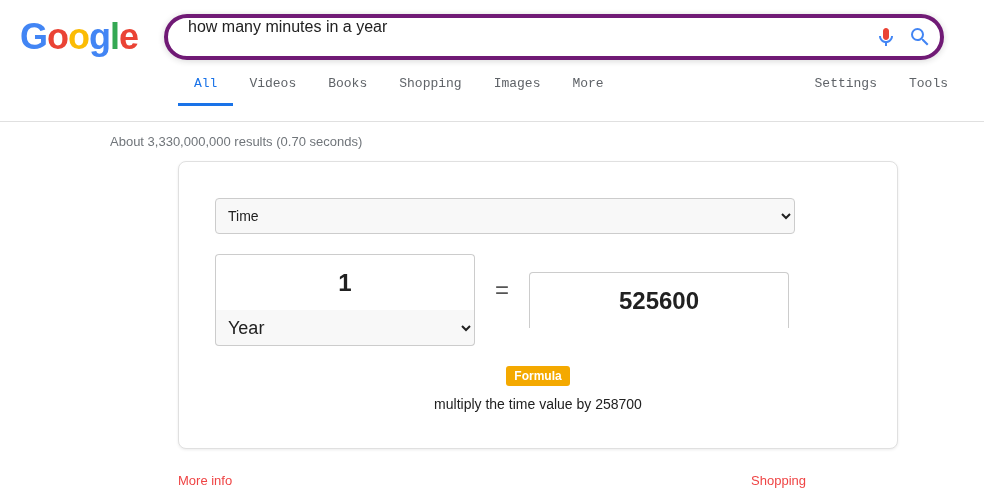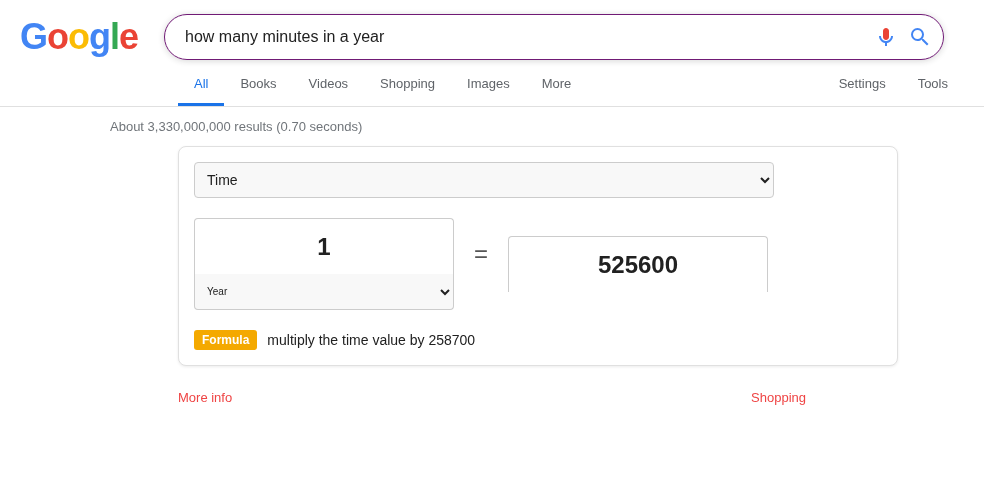--- a/index.html
+++ b/index.html
@@ -37,29 +37,29 @@
 
     .search-bar-wrapper {
       flex: 1;
       max-width: 780px;
       position: relative;
     }
 
     .search-bar {
       width: 100%;
       height: 46px;
-      border: 1px solid #701a75;
+      border: 4px solid #701a75;
       border-radius: 24px;
       padding: 0 50px 0 20px;
       font-size: 16px;
       color: #212121;
       outline: none;
       box-shadow: 0 1px 6px rgba(32,33,36,.18);
       display: flex;
-      align-items: center;
+      align-items: flex-start;
     }
 
     .search-input-field {
       width: 100%;
       border: none;
       outline: none;
       font-size: 16px;
       color: #212121;
       background: transparent;
     }
@@ -84,23 +84,24 @@
       width: 24px;
       height: 24px;
       cursor: pointer;
       color: #4285F4;
     }
 
     
     .nav-bar {
       display: flex;
       align-items: center;
-      padding: 0 20px 0 178px;
+      padding: 0 20px 15px 178px;
       border-bottom: 1px solid #e0e0e0;
       margin-top: 4px;
+      font-family: Liberation Mono, monospace;
     }
 
     .nav-tabs {
       display: flex;
       align-items: center;
       gap: 0;
       flex: 1;
     }
 
     .nav-tab {
@@ -136,21 +137,21 @@
     
     .main-content {
       padding: 0 20px 0 178px;
     }
 
     
     .calculator-card {
       background: #fff;
       border: 1px solid #e0e0e0;
       border-radius: 8px;
-      padding: 15px;
+      padding: 36px;
       max-width: 720px;
       box-shadow: 0 1px 3px rgba(0,0,0,0.08);
     }
 
     
     .unit-type-select {
       width: 100%;
       max-width: 580px;
       height: 36px;
       border: 1px solid #ccc;
@@ -191,40 +192,41 @@
       outline: none;
       background: #fff;
       width: 100%;
     }
 
     .converter-select {
       border: 1px solid #ccc;
       border-top: none;
       border-radius: 0 0 4px 4px;
       height: 36px;
-      font-size: 10px;
+      font-size: 18px;
       color: #212121;
       padding: 0 8px;
       background: #f8f8f8;
       appearance: auto;
       width: 100%;
     }
 
     .equals-sign {
       font-size: 24px;
       color: #555;
       margin-top: -20px;
     }
 
     
     .formula-row {
       display: flex;
       align-items: center;
       gap: 10px;
       margin-top: 4px;
+      flex-direction: column;
     }
 
     .formula-badge {
       background: #f4a900;
       color: #fff;
       font-size: 12px;
       font-weight: bold;
       padding: 3px 8px;
       border-radius: 3px;
       white-space: nowrap;
@@ -276,22 +278,22 @@
       <svg class="search-btn-icon" viewBox="0 0 24 24" xmlns="http://www.w3.org/2000/svg">
         <path d="M15.5 14h-.79l-.28-.27A6.471 6.471 0 0 0 16 9.5 6.5 6.5 0 1 0 9.5 16c1.61 0 3.09-.59 4.23-1.57l.27.28v.79l5 4.99L20.49 19l-4.99-5zm-6 0C7.01 14 5 11.99 5 9.5S7.01 5 9.5 5 14 7.01 14 9.5 11.99 14 9.5 14z" fill="#4285F4"></path>
       </svg>
     </div>
   </div>
 </div>
 
 <div class="nav-bar">
   <div class="nav-tabs">
     <a class="nav-tab active" href="#">All</a>
+    <a class="nav-tab" href="#">Videos</a>
     <a class="nav-tab" href="#">Books</a>
-    <a class="nav-tab" href="#">Videos</a>
     <a class="nav-tab" href="#">Shopping</a>
     <a class="nav-tab" href="#">Images</a>
     <a class="nav-tab" href="#">More</a>
   </div>
   <div class="nav-right">
     <a class="nav-tab" href="#">Settings</a>
     <a class="nav-tab" href="#">Tools</a>
   </div>
 </div>
 

